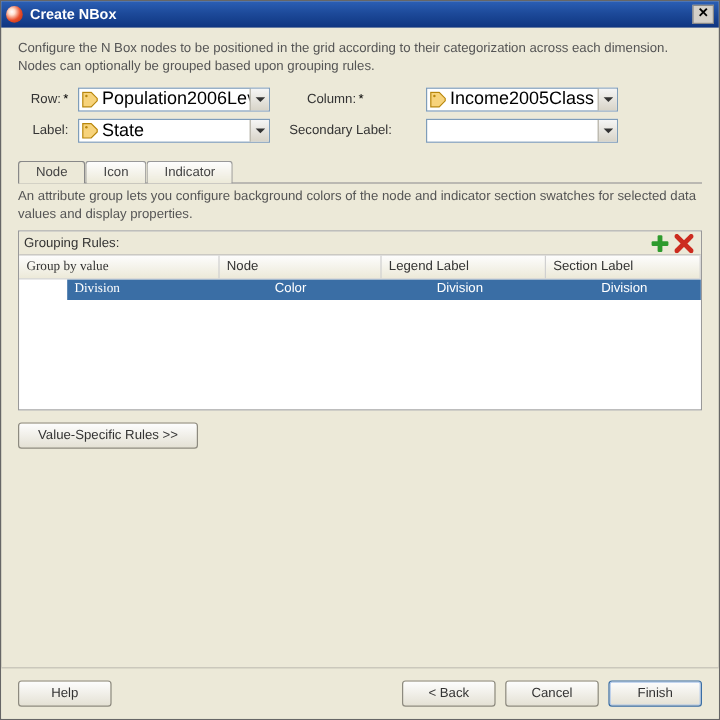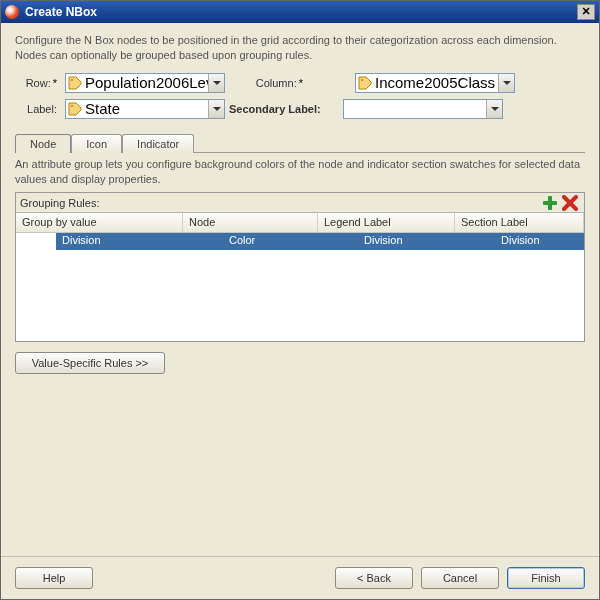--- a/index.html
+++ b/index.html
@@ -171,21 +171,21 @@
     color: #333;
     font-weight: normal;
   }
   .tablebody { flex:1; background:#fff; }
   .tr {
     display: flex;
     height: 17px;
   }
   .tr.sel { background: #3a6ea5; color:#fff;margin-left:40px; }
   .td { padding: 1px 6px; border-right: 1px solid transparent; }
-  .col1 { width: 167px; }
+  .col1 { width: 167px; font-family: Liberation Serif, serif; }
   .col2 { width: 135px; }
   .col3 { width: 137px; }
   .col4 { flex: 1; }
   .btn {
     background: linear-gradient(to bottom, #fdfdfd, #e4e1d4);
     border: 1px solid #8d8a7f;
     border-radius: 3px;
     padding: 2px 12px;
     min-width: 78px;
     height: 22px;
@@ -262,21 +262,21 @@
         <span class="tagicon">
           <svg viewBox="0 0 14 14">
               <polygon points="1,1 8,1 13,6 13,8 8,13 1,13" fill="#f7d37b" stroke="#b8860b" stroke-width="1"></polygon>
               <circle cx="4" cy="4" r="1" fill="#b8860b"></circle>
             </svg>
         </span>
         <span class="combotext">State</span>
         <span class="dropbtn"></span>
       </span>
 
-      <span class="formlabel" style="width:110px; margin-left:0; justify-content:flex-start;font-weight:bold;">Secondary Label:</span>
+      <span class="formlabel" style="width:110px; margin-left:12px; justify-content:flex-start;">Secondary Label:</span>
       <span class="combo">
         <span class="combotext" style="padding-left:4px;"></span>
         <span class="dropbtn"></span>
       </span>
     </div>
 
     <div class="tabs">
       <div class="tab active">Node</div>
       <div class="tab">Icon</div>
       <div class="tab">Indicator</div>

